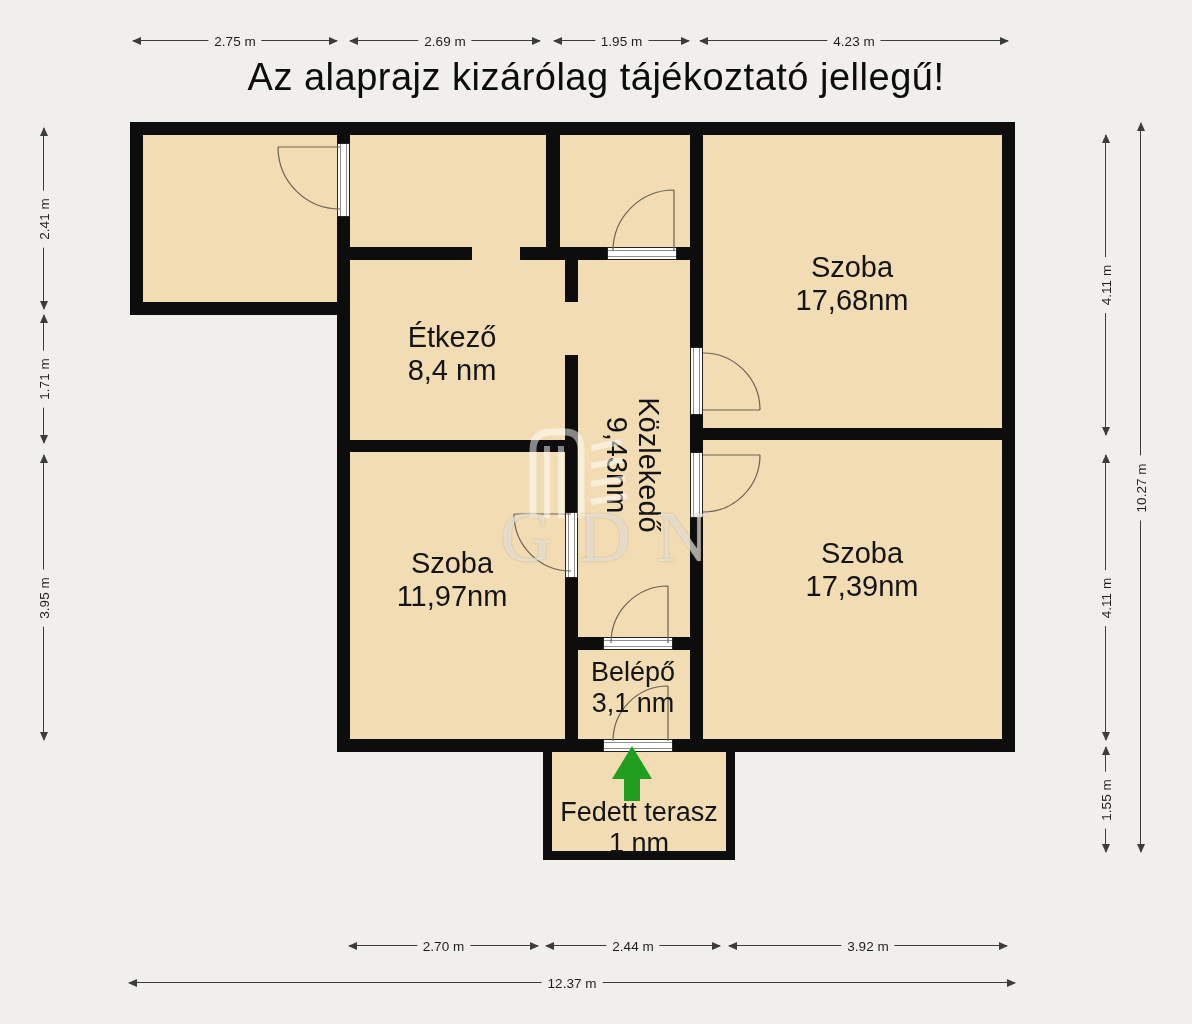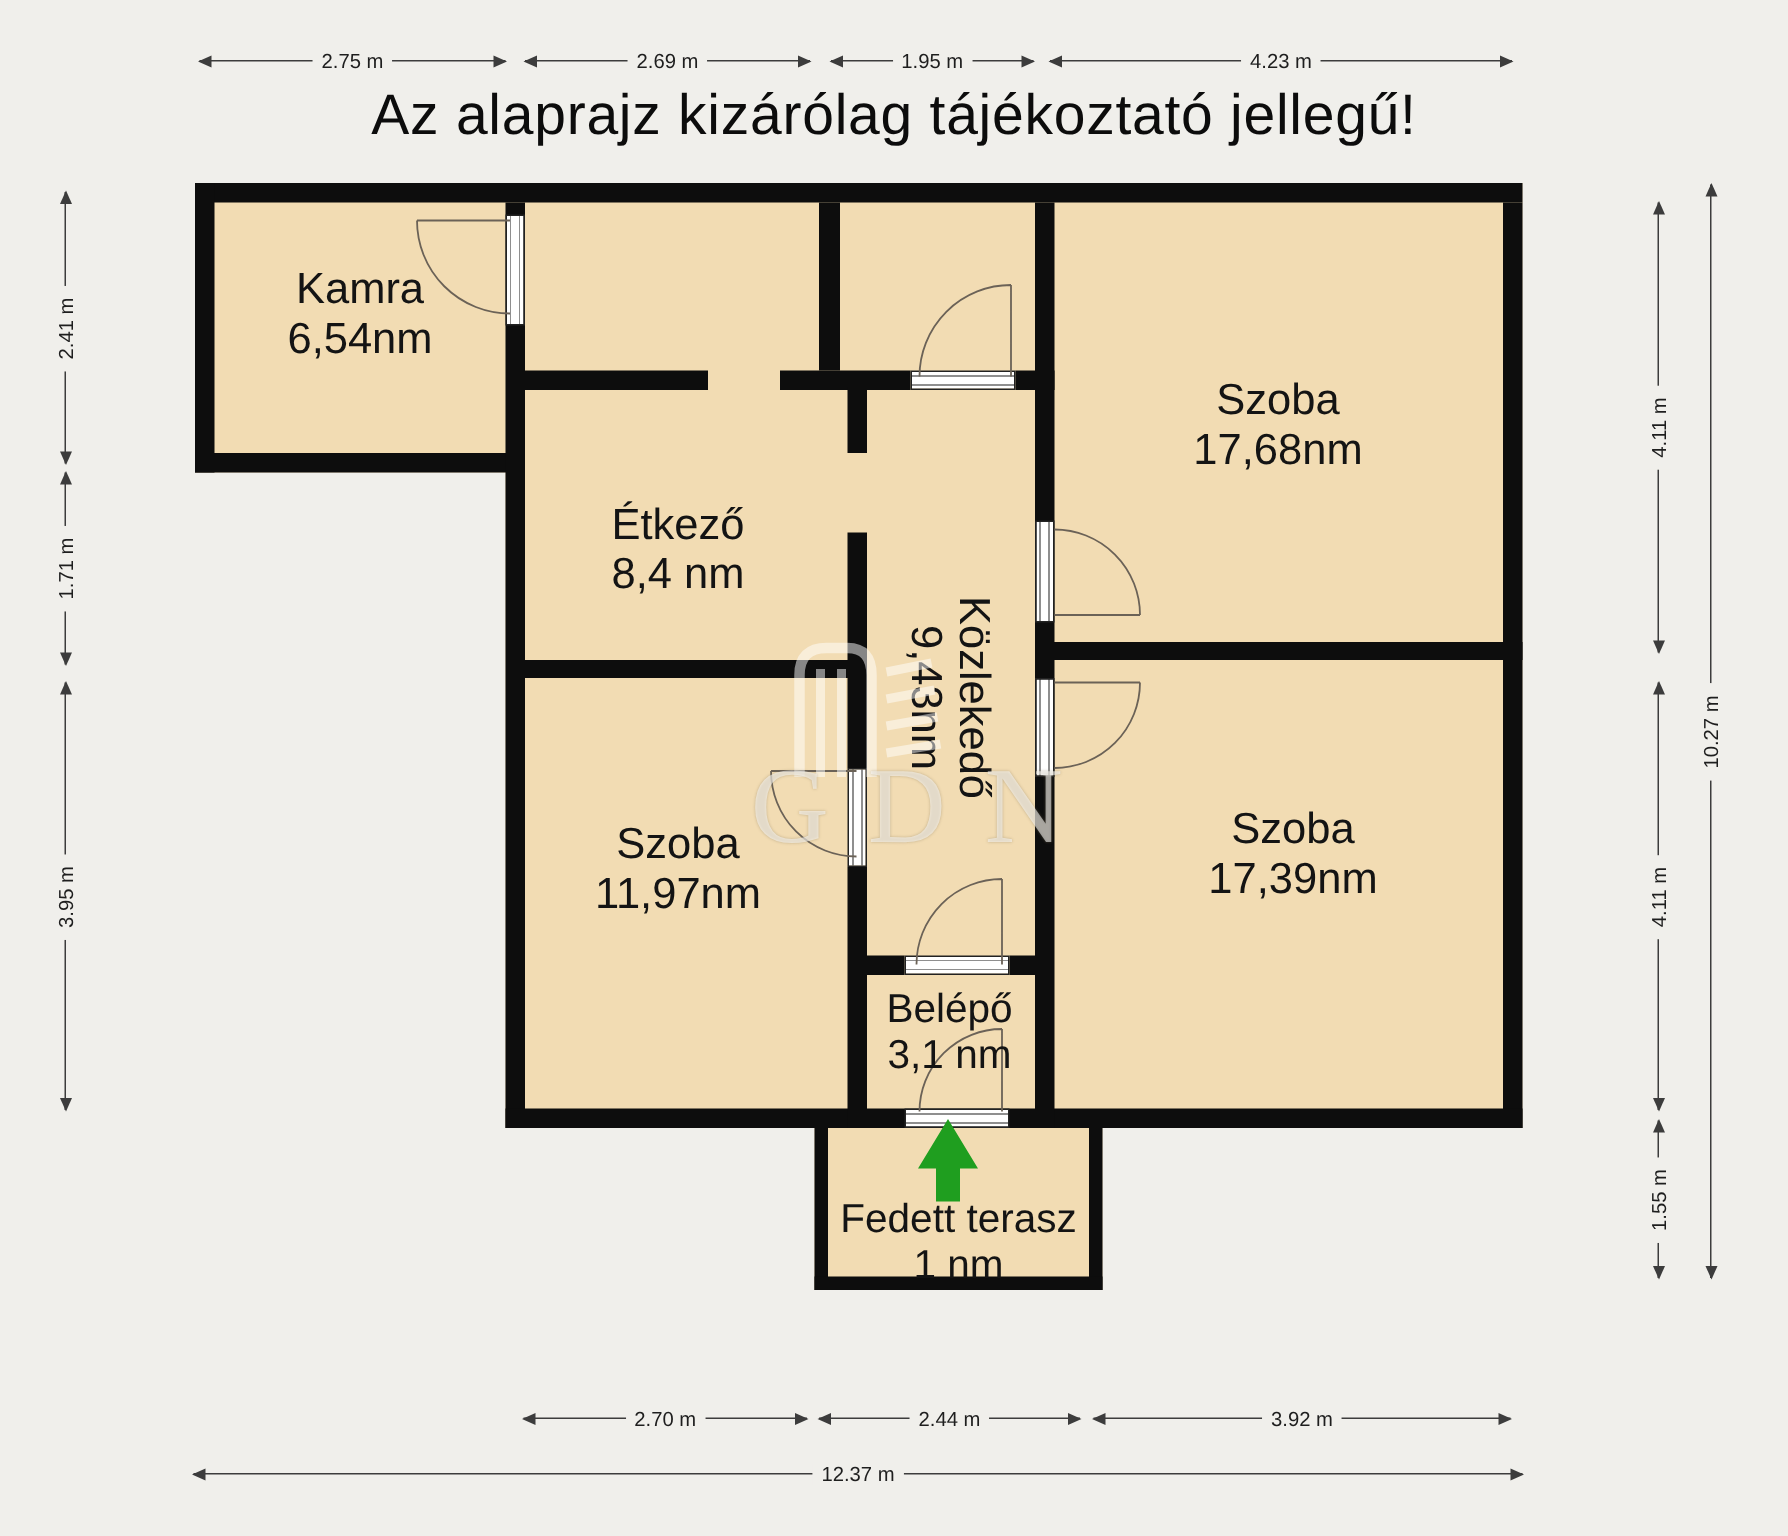--- a/index.html
+++ b/index.html
@@ -103,29 +103,25 @@
       <line x1="22" y1="20" x2="22" y2="92" stroke-width="6"></line>
       <line x1="36" y1="20" x2="36" y2="92" stroke-width="6"></line>
       <line x1="66" y1="22" x2="96" y2="16" stroke-width="6"></line>
       <line x1="66" y1="40" x2="98" y2="34" stroke-width="6"></line>
       <line x1="66" y1="58" x2="100" y2="52" stroke-width="6"></line>
       <line x1="66" y1="76" x2="102" y2="70" stroke-width="6"></line>
     </g>
   </svg>
   <div id="watermark-text">GDN</div>
 
-  <div class="rlabel" style="left:240px;top:177px;">
-    <span style="display:block">Kamra</span>
-    <span style="display:block">6,54nm</span>
-  </div>
   <div class="rlabel" style="left:852px;top:251px;">
     <span style="display:block">Szoba</span>
     <span style="display:block">17,68nm</span>
   </div>
-  <div class="rlabel" style="left:452px;top:334px;">
+  <div class="rlabel" style="left:452px;top:321px;">
     <span style="display:block">Étkező</span>
     <span style="display:block">8,4 nm</span>
   </div>
   <div class="rot" style="left:633px;top:465px;">
     <span style="display:block">Közlekedő</span>
     <span style="display:block">9,43nm</span>
   </div>
   <div class="rlabel" style="left:452px;top:547px;">
     <span style="display:block">Szoba</span>
     <span style="display:block">11,97nm</span>

